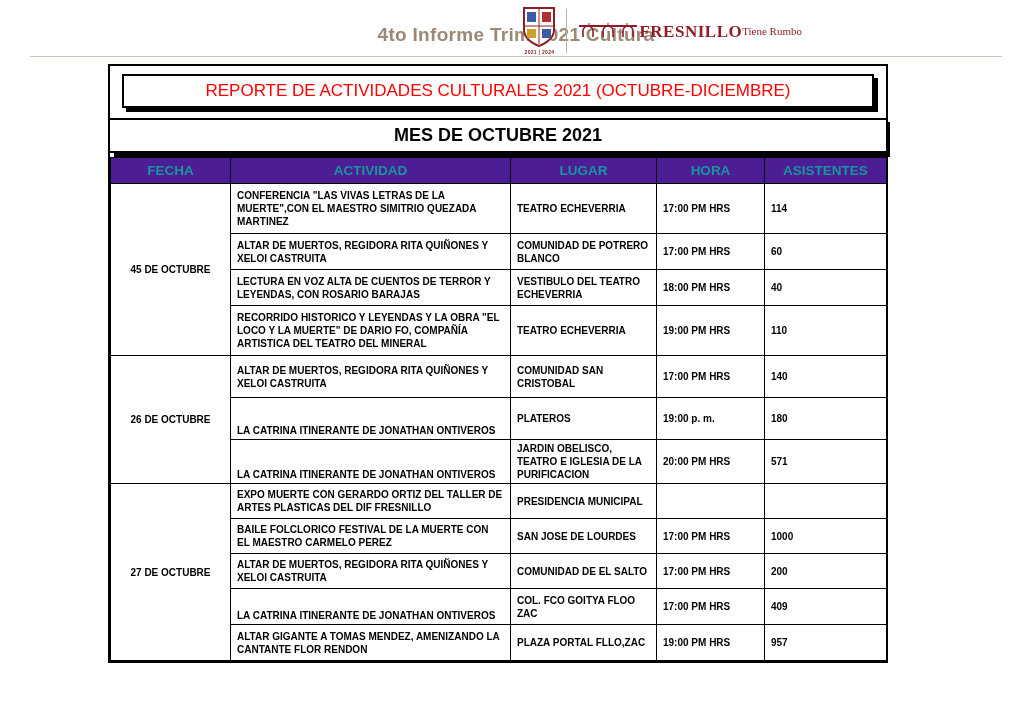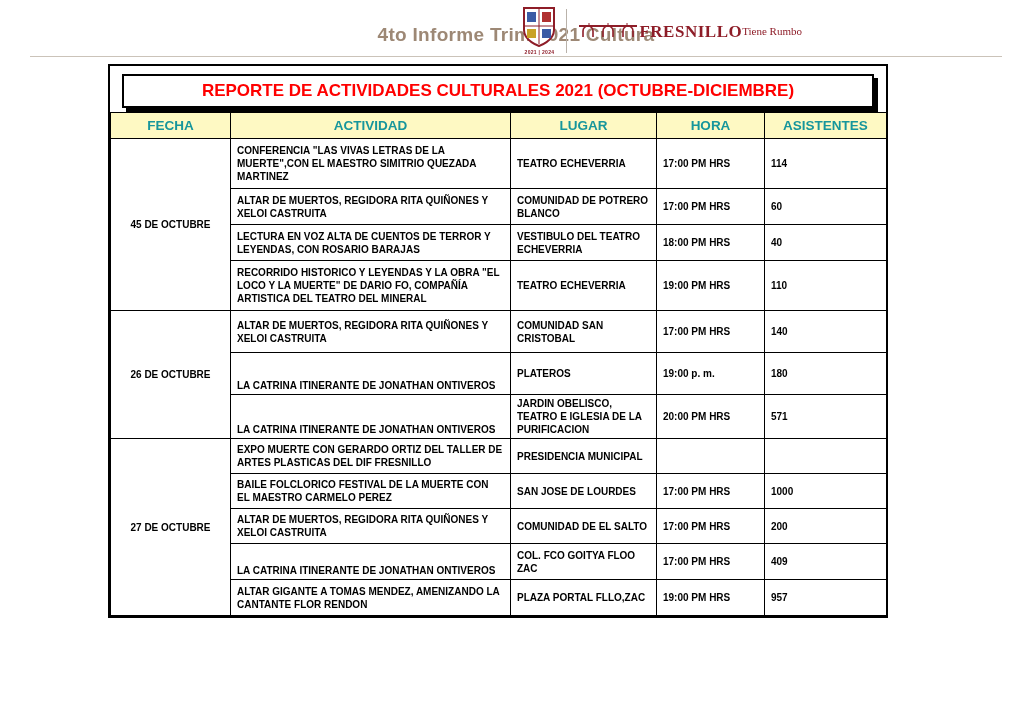--- a/index.html
+++ b/index.html
@@ -33,34 +33,34 @@
     font-size:11px; color:#8e1d28; margin-top:1px;
   }
 
   
   .report-box {
     position:absolute; left:108px; top:64px; width:780px;
     border:2px solid #000; background:#fff;
   }
   .title1 {
     margin:8px 12px 0 12px; border:2px solid #000; box-shadow:4px 4px 0 #000;
-    text-align:center; color:#ff0000; font-weight:bold; font-size:17px;
+    text-align:center; color:#ff0000; font-weight:normal; font-size:17px;
     padding:5px 4px; background:#fff;
   }
   .title2 {
     margin:10px 0 0 0; border-top:2px solid #000; border-bottom:2px solid #000;
     box-shadow:4px 4px 0 #000; text-align:center; color:#000;
     font-weight:bold; font-size:18px; padding:5px 4px; background:#fff;
   }
 
   
   table.activities { width:100%; border-collapse:collapse; margin-top:4px; table-layout:fixed; }
   table.activities th {
     color:#17969c; font-size:13.5px; font-weight:bold;
-    border:1px solid #000; padding:4px 2px; height:26px; background:#fef9c3;
+    border:1px solid #000; padding:4px 2px; height:26px; background:#4c1d95;
   }
   table.activities td {
     border:1px solid #000; font-size:10px; font-weight:bold;
     padding:2px 6px; vertical-align:middle; color:#000; line-height:1.3;
     overflow:hidden;
   }
   .td-date { text-align:center; }
   .td-act  { text-align:left; }
   .td-center { text-align:left; }
   .vb { vertical-align:bottom !important; }
@@ -106,20 +106,21 @@
       <div class="brand-slogan">Tiene Rumbo</div>
     </div>
   </div>
 
   <div class="header-rule"></div>
 </div>
 
 <div class="report-box">
 
   <div class="title1">REPORTE DE ACTIVIDADES CULTURALES 2021 (OCTUBRE-DICIEMBRE)</div>
+  <div class="title2">MES DE OCTUBRE 2021</div>
 
   <table class="activities">
     <colgroup>
       <col style="width:120px">
       <col style="width:280px">
       <col style="width:146px">
       <col style="width:108px">
       <col style="width:122px">
     </colgroup>
     <thead>

